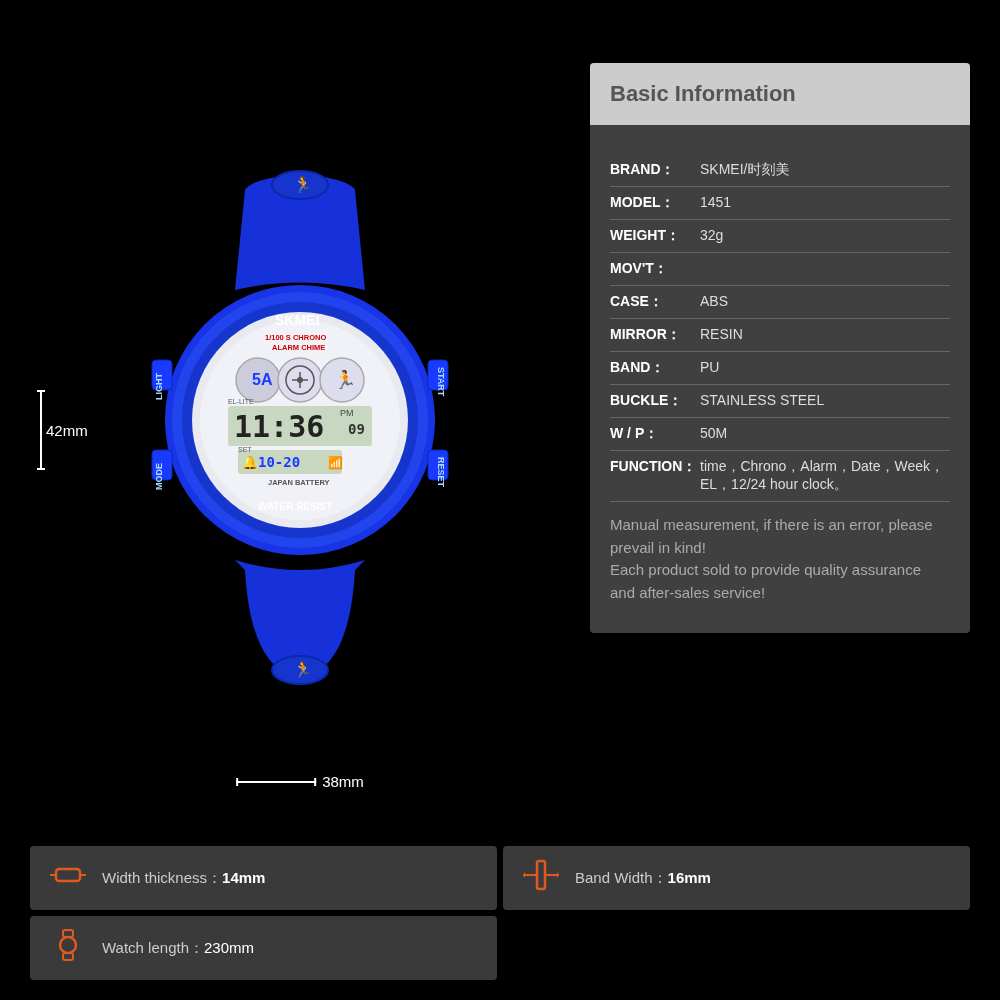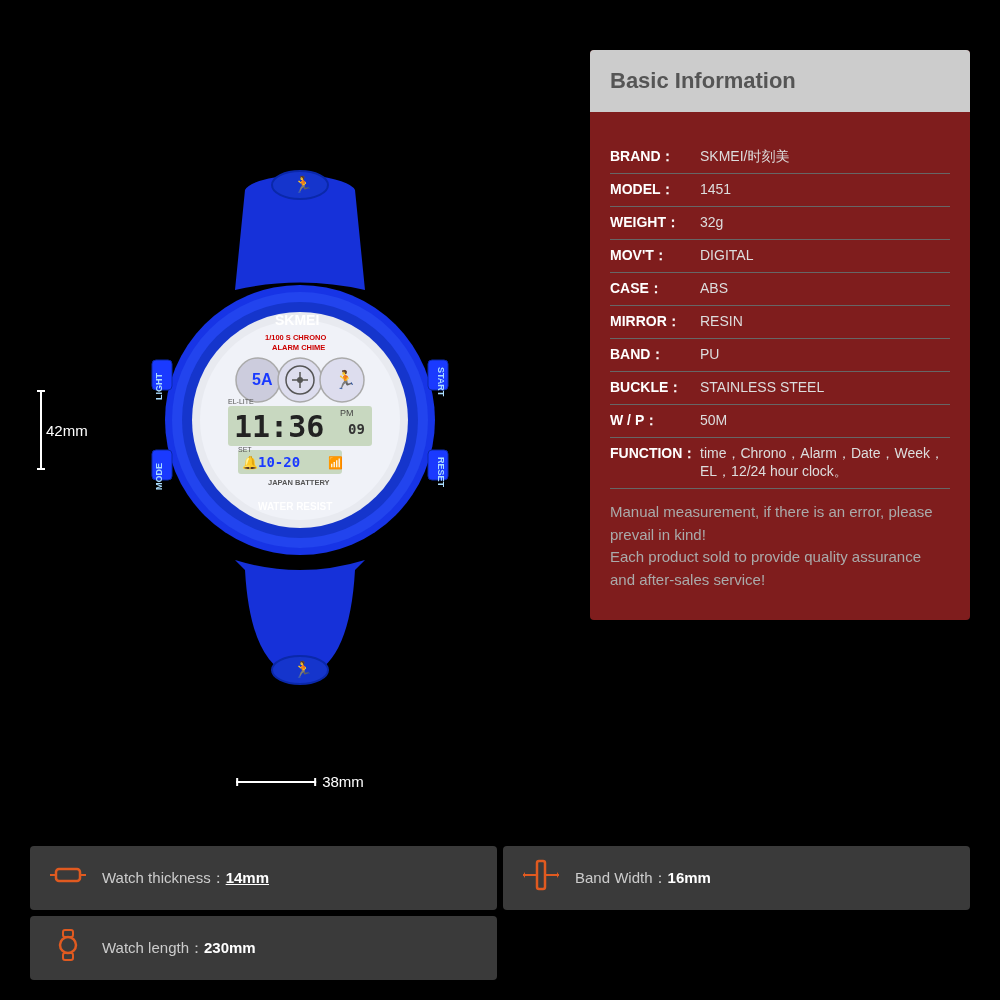--- a/index.html
+++ b/index.html
@@ -96,27 +96,27 @@
     
     .watch-svg-container {
       width: 340px;
       height: 520px;
       position: relative;
     }
 
     
     .info-panel {
       width: 380px;
-      background: #7f1d1d;
+      background: #404040;
       border-radius: 4px;
       overflow: hidden;
       display: flex;
       flex-direction: column;
       align-self: flex-start;
-      margin-top: 10px;
+      margin-top: 23px;
     }
 
     .info-header {
       background: #ccc;
       padding: 18px 20px;
     }
     .info-header-title {
       font-size: 22px;
       font-weight: bold;
       color: #555;
@@ -315,21 +315,20 @@
           <div class="info-row">
             <span class="info-label">MODEL：</span>
             <span class="info-value">1451</span>
           </div>
           <div class="info-row">
             <span class="info-label">WEIGHT：</span>
             <span class="info-value">32g</span>
           </div>
           <div class="info-row">
             <span class="info-label">MOV'T：</span>
-            <span class="info-value">DIGITAL</span>
           </div>
           <div class="info-row">
             <span class="info-label">CASE：</span>
             <span class="info-value">ABS</span>
           </div>
           <div class="info-row">
             <span class="info-label">MIRROR：</span>
             <span class="info-value">RESIN</span>
           </div>
           <div class="info-row">
@@ -354,34 +353,34 @@
   </div>
 
   <div class="bottom-section">
 
       <div class="spec-card">
         <div class="spec-icon"><svg width="36" height="36" viewBox="0 0 36 36">
             <rect x="6" y="12" width="24" height="12" rx="3" fill="none" stroke="#e05a20" stroke-width="2.5"></rect>
             <line x1="0" y1="18" x2="6" y2="18" stroke="#e05a20" stroke-width="2"></line>
             <line x1="30" y1="18" x2="36" y2="18" stroke="#e05a20" stroke-width="2"></line>
           </svg></div>
-        <div class="spec-text"><span style="font-weight: normal; color: rgb(204, 204, 204);">Watch thickness：</span><span style="font-weight: bold; text-decoration: underline;">14mm</span></div>
+        <div class="spec-text"><span style="font-weight: normal; color: rgb(204, 204, 204);">Width thickness：</span><span style="font-weight: bold;">14mm</span></div>
       </div>
       <div class="spec-card">
         <div class="spec-icon"><svg width="36" height="36" viewBox="0 0 36 36">
             <rect x="14" y="4" width="8" height="28" rx="2" fill="none" stroke="#e05a20" stroke-width="2.5"></rect>
             <line x1="14" y1="18" x2="0" y2="18" stroke="#e05a20" stroke-width="2"></line>
             <line x1="22" y1="18" x2="36" y2="18" stroke="#e05a20" stroke-width="2"></line>
             <polygon points="2,15 0,18 2,21" fill="#e05a20"></polygon>
             <polygon points="34,15 36,18 34,21" fill="#e05a20"></polygon>
           </svg></div>
         <div class="spec-text"><span style="font-weight: normal; color: rgb(204, 204, 204); text-align: center;">Band Width：</span><span style="font-weight: bold;">16mm</span></div>
       </div>
       <div class="spec-card">
         <div class="spec-icon"><svg width="36" height="36" viewBox="0 0 36 36">
             <rect x="10" y="10" width="16" height="16" rx="8" fill="none" stroke="#e05a20" stroke-width="2.5"></rect>
             <rect x="13" y="3" width="10" height="7" rx="2" fill="none" stroke="#e05a20" stroke-width="2"></rect>
             <rect x="13" y="26" width="10" height="7" rx="2" fill="none" stroke="#e05a20" stroke-width="2"></rect>
           </svg></div>
-        <div class="spec-text"><span style="font-weight: normal; color: rgb(204, 204, 204);">Watch length：</span><span style="font-weight: bold; margin-top: 12px;">230mm</span></div>
+        <div class="spec-text"><span style="font-weight: normal; color: rgb(204, 204, 204);">Watch length：</span><span style="font-weight: normal; margin-top: 12px;">230mm</span></div>
       </div>
     </div>
 </div>
 
 </body></html>

